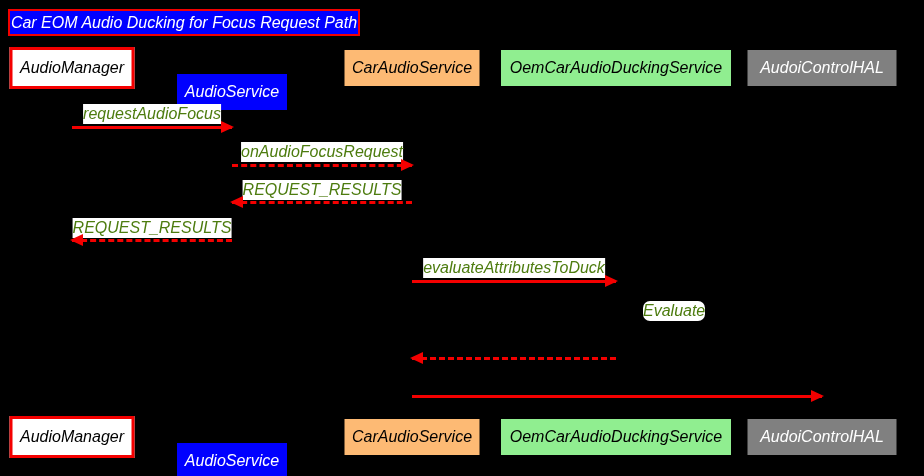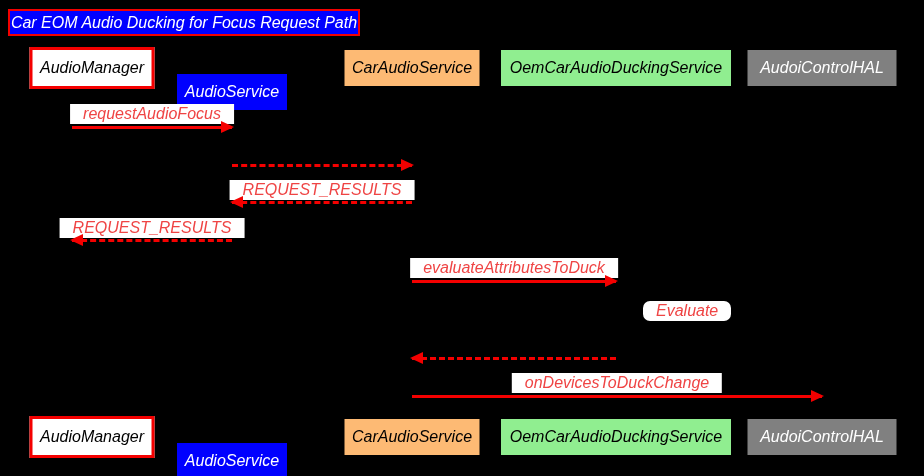--- a/index.html
+++ b/index.html
@@ -27,38 +27,38 @@
   
   .actor{
     position:absolute;
     box-sizing:border-box;
     transform:translateX(-50%);
     display:flex;align-items:center;justify-content:center;
     font-size:16px;white-space:nowrap;
     top:50px;height:36px;
   }
   .actor.bottom{top:419px;}
-  .actor.p0{left:72px;width:125px;background:#ffffff;color:#000000;border:3px solid var(--red);top:47px;height:42px;margin-left:20px;}
+  .actor.p0{left:72px;width:125px;background:#ffffff;color:#000000;border:3px solid var(--red);top:47px;height:42px;}
   .actor.p0.bottom{top:416px;}
   .actor.p1{left:232px;width:110px;background:#0000ff;color:#ffffff;margin-top:24px;}
   .actor.p2{left:412px;width:135px;background:#fdba74;color:#000000;}
   .actor.p3{left:616px;width:230px;background:#90ee90;color:#000000;}
   .actor.p4{left:822px;width:149px;background:#808080;color:#ffffff;}
   
   .lifeline{
     position:absolute;top:89px;height:327px;width:1px;background:#000000;
   }
   .ll0{left:72px}.ll1{left:232px}.ll2{left:412px}.ll3{left:616px}.ll4{left:822px}
   
   .msg-label{
     position:absolute;
     transform:translateX(-50%);
-    background:#ffffff;color:#ef4444;
+    background:#ffffff;color:#4d7c0f;
     font-size:16px;line-height:20px;
-    padding:0 13px;white-space:nowrap;
+    padding:0 0;white-space:nowrap;
   }
   .msg-label.self{transform:none;border-radius:7px;}
   
   .line{
     position:absolute;height:0;
     border-top:3px solid var(--red);
   }
   .line.dashed{border-top-style:dashed;}
   .ah{
     position:absolute;width:0;height:0;top:-8px;
@@ -91,20 +91,21 @@
   <div class="actor p1 top">AudioService</div>
   <div class="actor p2 top">CarAudioService</div>
   <div class="actor p3 top">OemCarAudioDuckingService</div>
   <div class="actor p4 top">AudoiControlHAL</div>
 
   <div class="msg-label" style="left:152px;top:104px">requestAudioFocus</div>
   <div class="line solid" style="left:72px;top:126px;width:160px">
     <span class="ah right"></span>
   </div>
 
+  <div class="msg-label" style="left:322px;top:142px">onAudioFocusRequest</div>
   <div class="line dashed" style="left:232px;top:164px;width:180px">
     <span class="ah right"></span>
   </div>
 
   <div class="msg-label" style="left:322px;top:180px">REQUEST_RESULTS</div>
   <div class="line dashed" style="left:232px;top:201px;width:180px">
     <span class="ah left"></span>
   </div>
 
   <div class="msg-label" style="left:152px;top:218px">REQUEST_RESULTS</div>
@@ -117,21 +118,20 @@
     <span class="ah right"></span>
   </div>
 
   <div class="msg-label self" style="left:643px;top:301px">Evaluate</div>
   <div class="self-loop"></div>
 
   <div class="line dashed" style="left:412px;top:357px;width:204px">
     <span class="ah left"></span>
   </div>
 
-  <div class="msg-label" style="left:617px;top:373px">onDevicesToDuckChange</div>
   <div class="line solid" style="left:412px;top:395px;width:410px">
     <span class="ah right"></span>
   </div>
 
   <div class="actor p0 bottom">AudioManager</div>
   <div class="actor p1 bottom">AudioService</div>
   <div class="actor p2 bottom">CarAudioService</div>
   <div class="actor p3 bottom">OemCarAudioDuckingService</div>
   <div class="actor p4 bottom">AudoiControlHAL</div>
 

